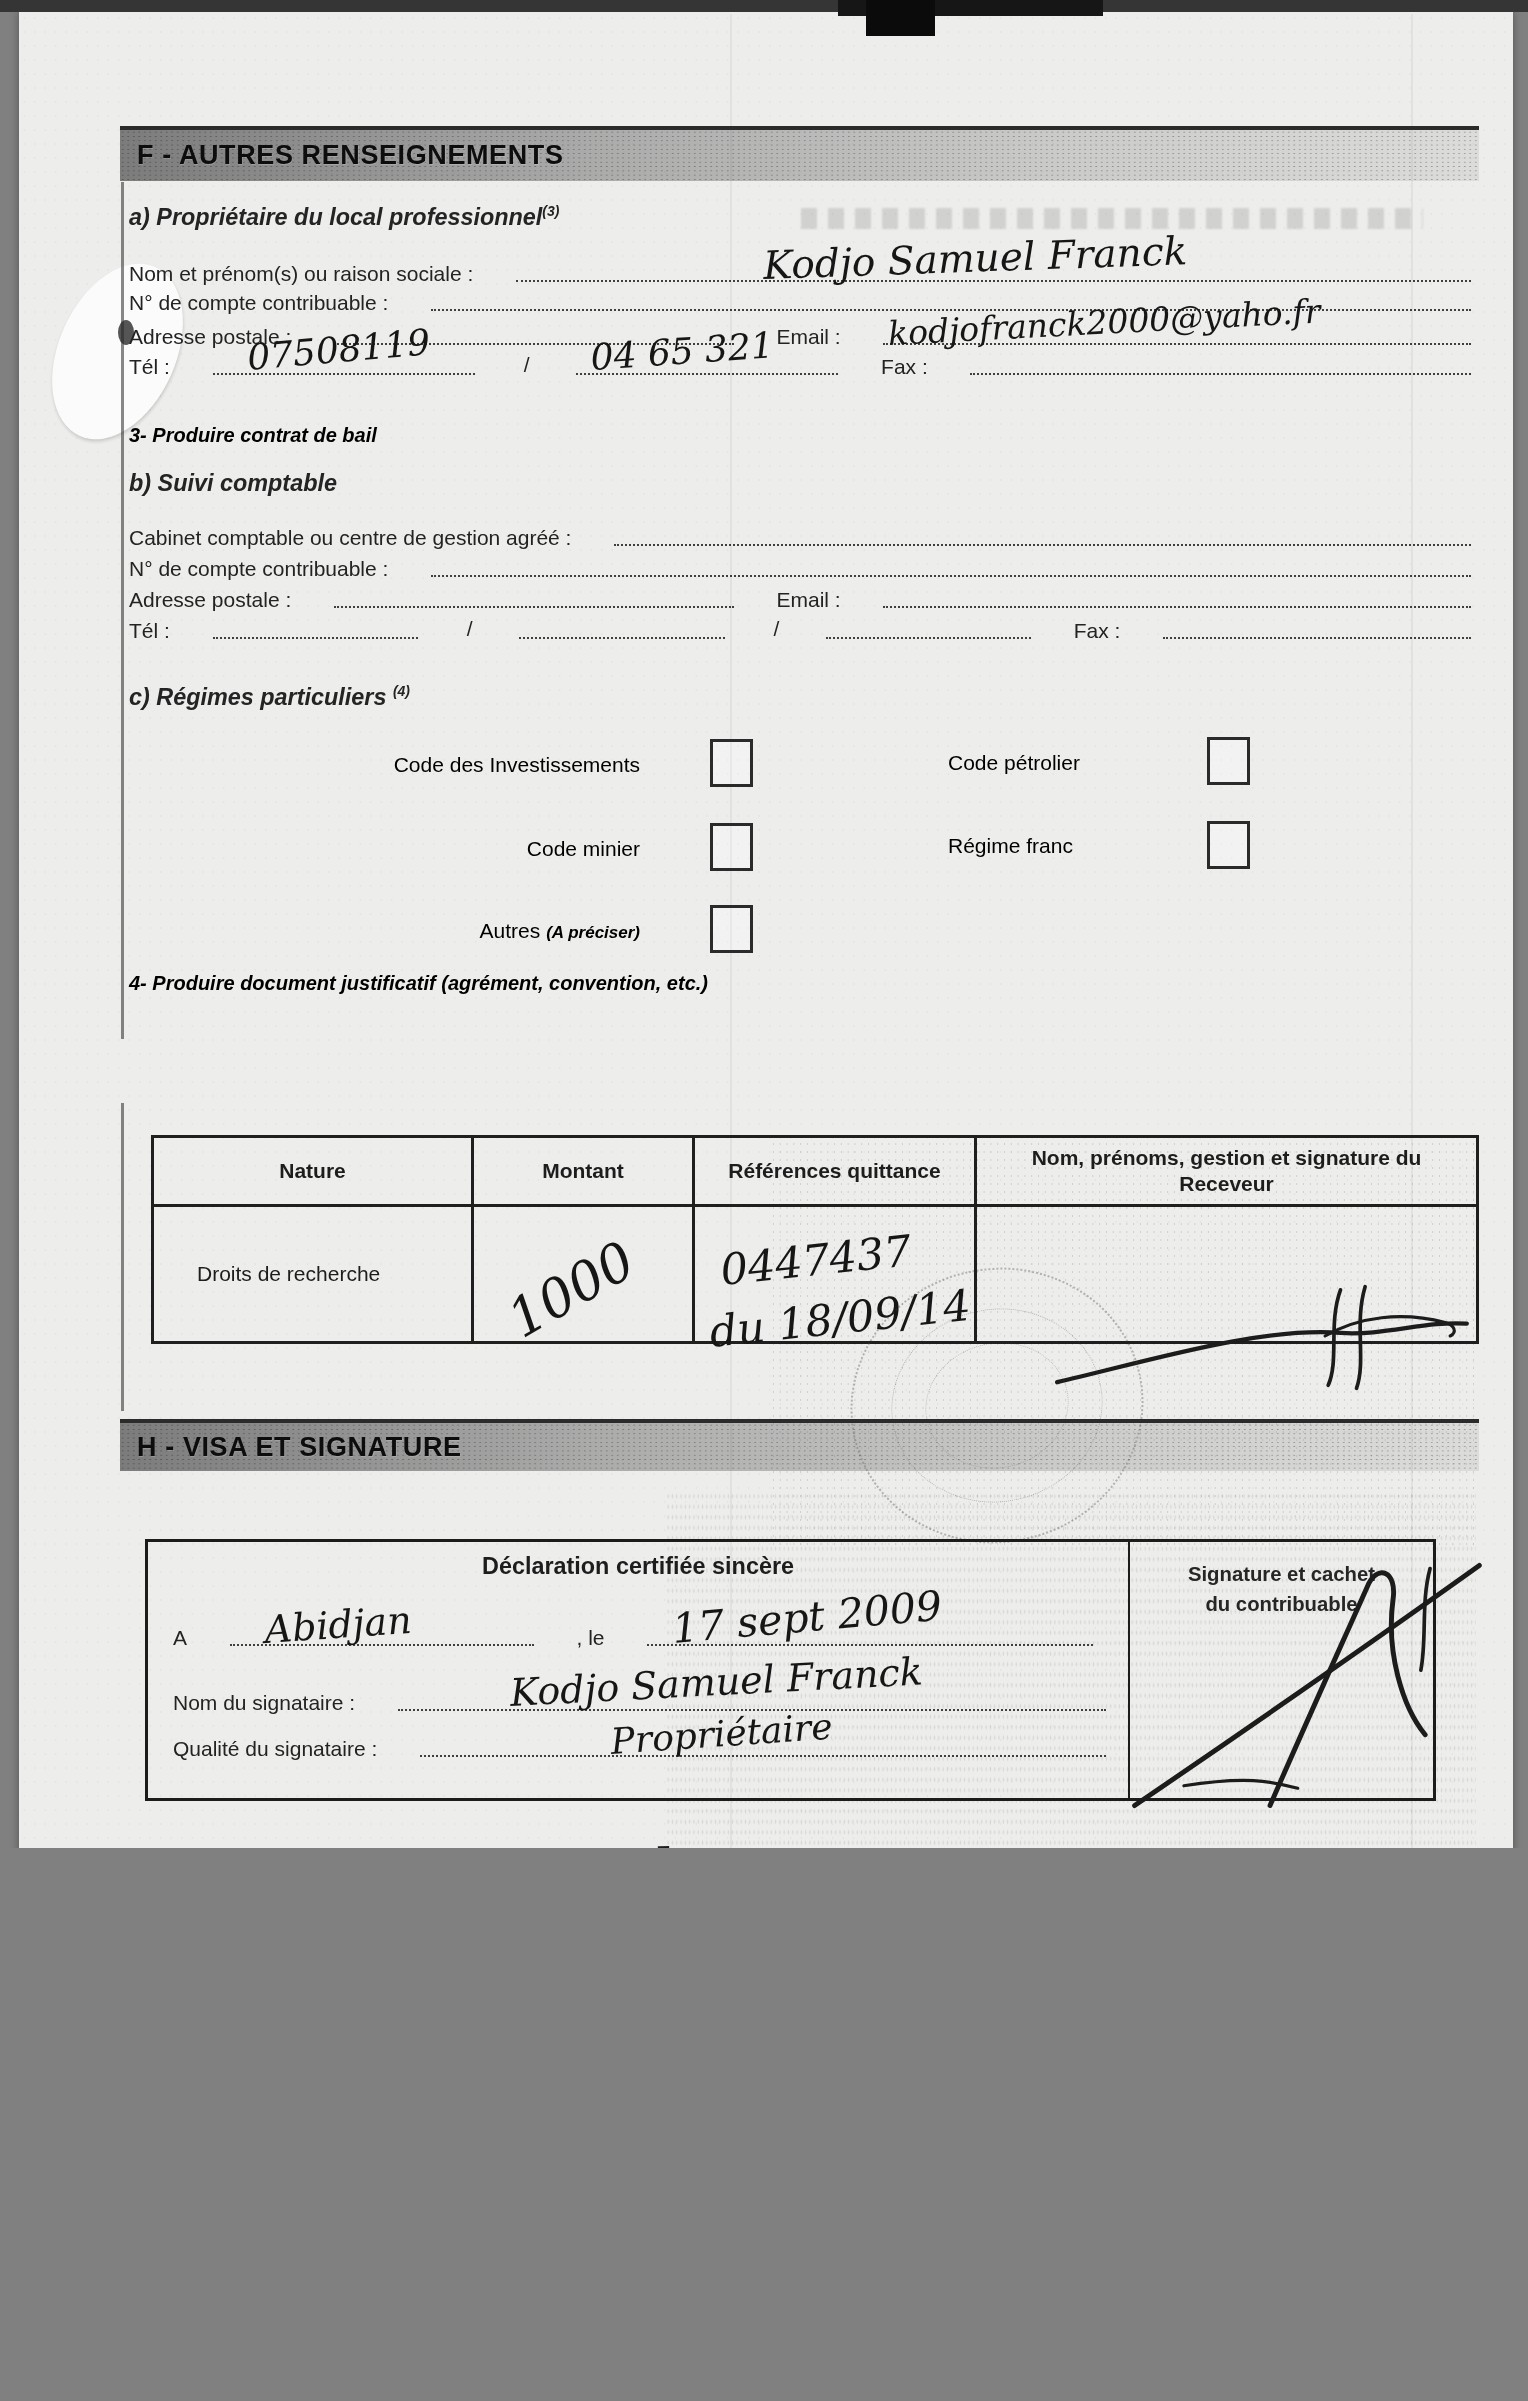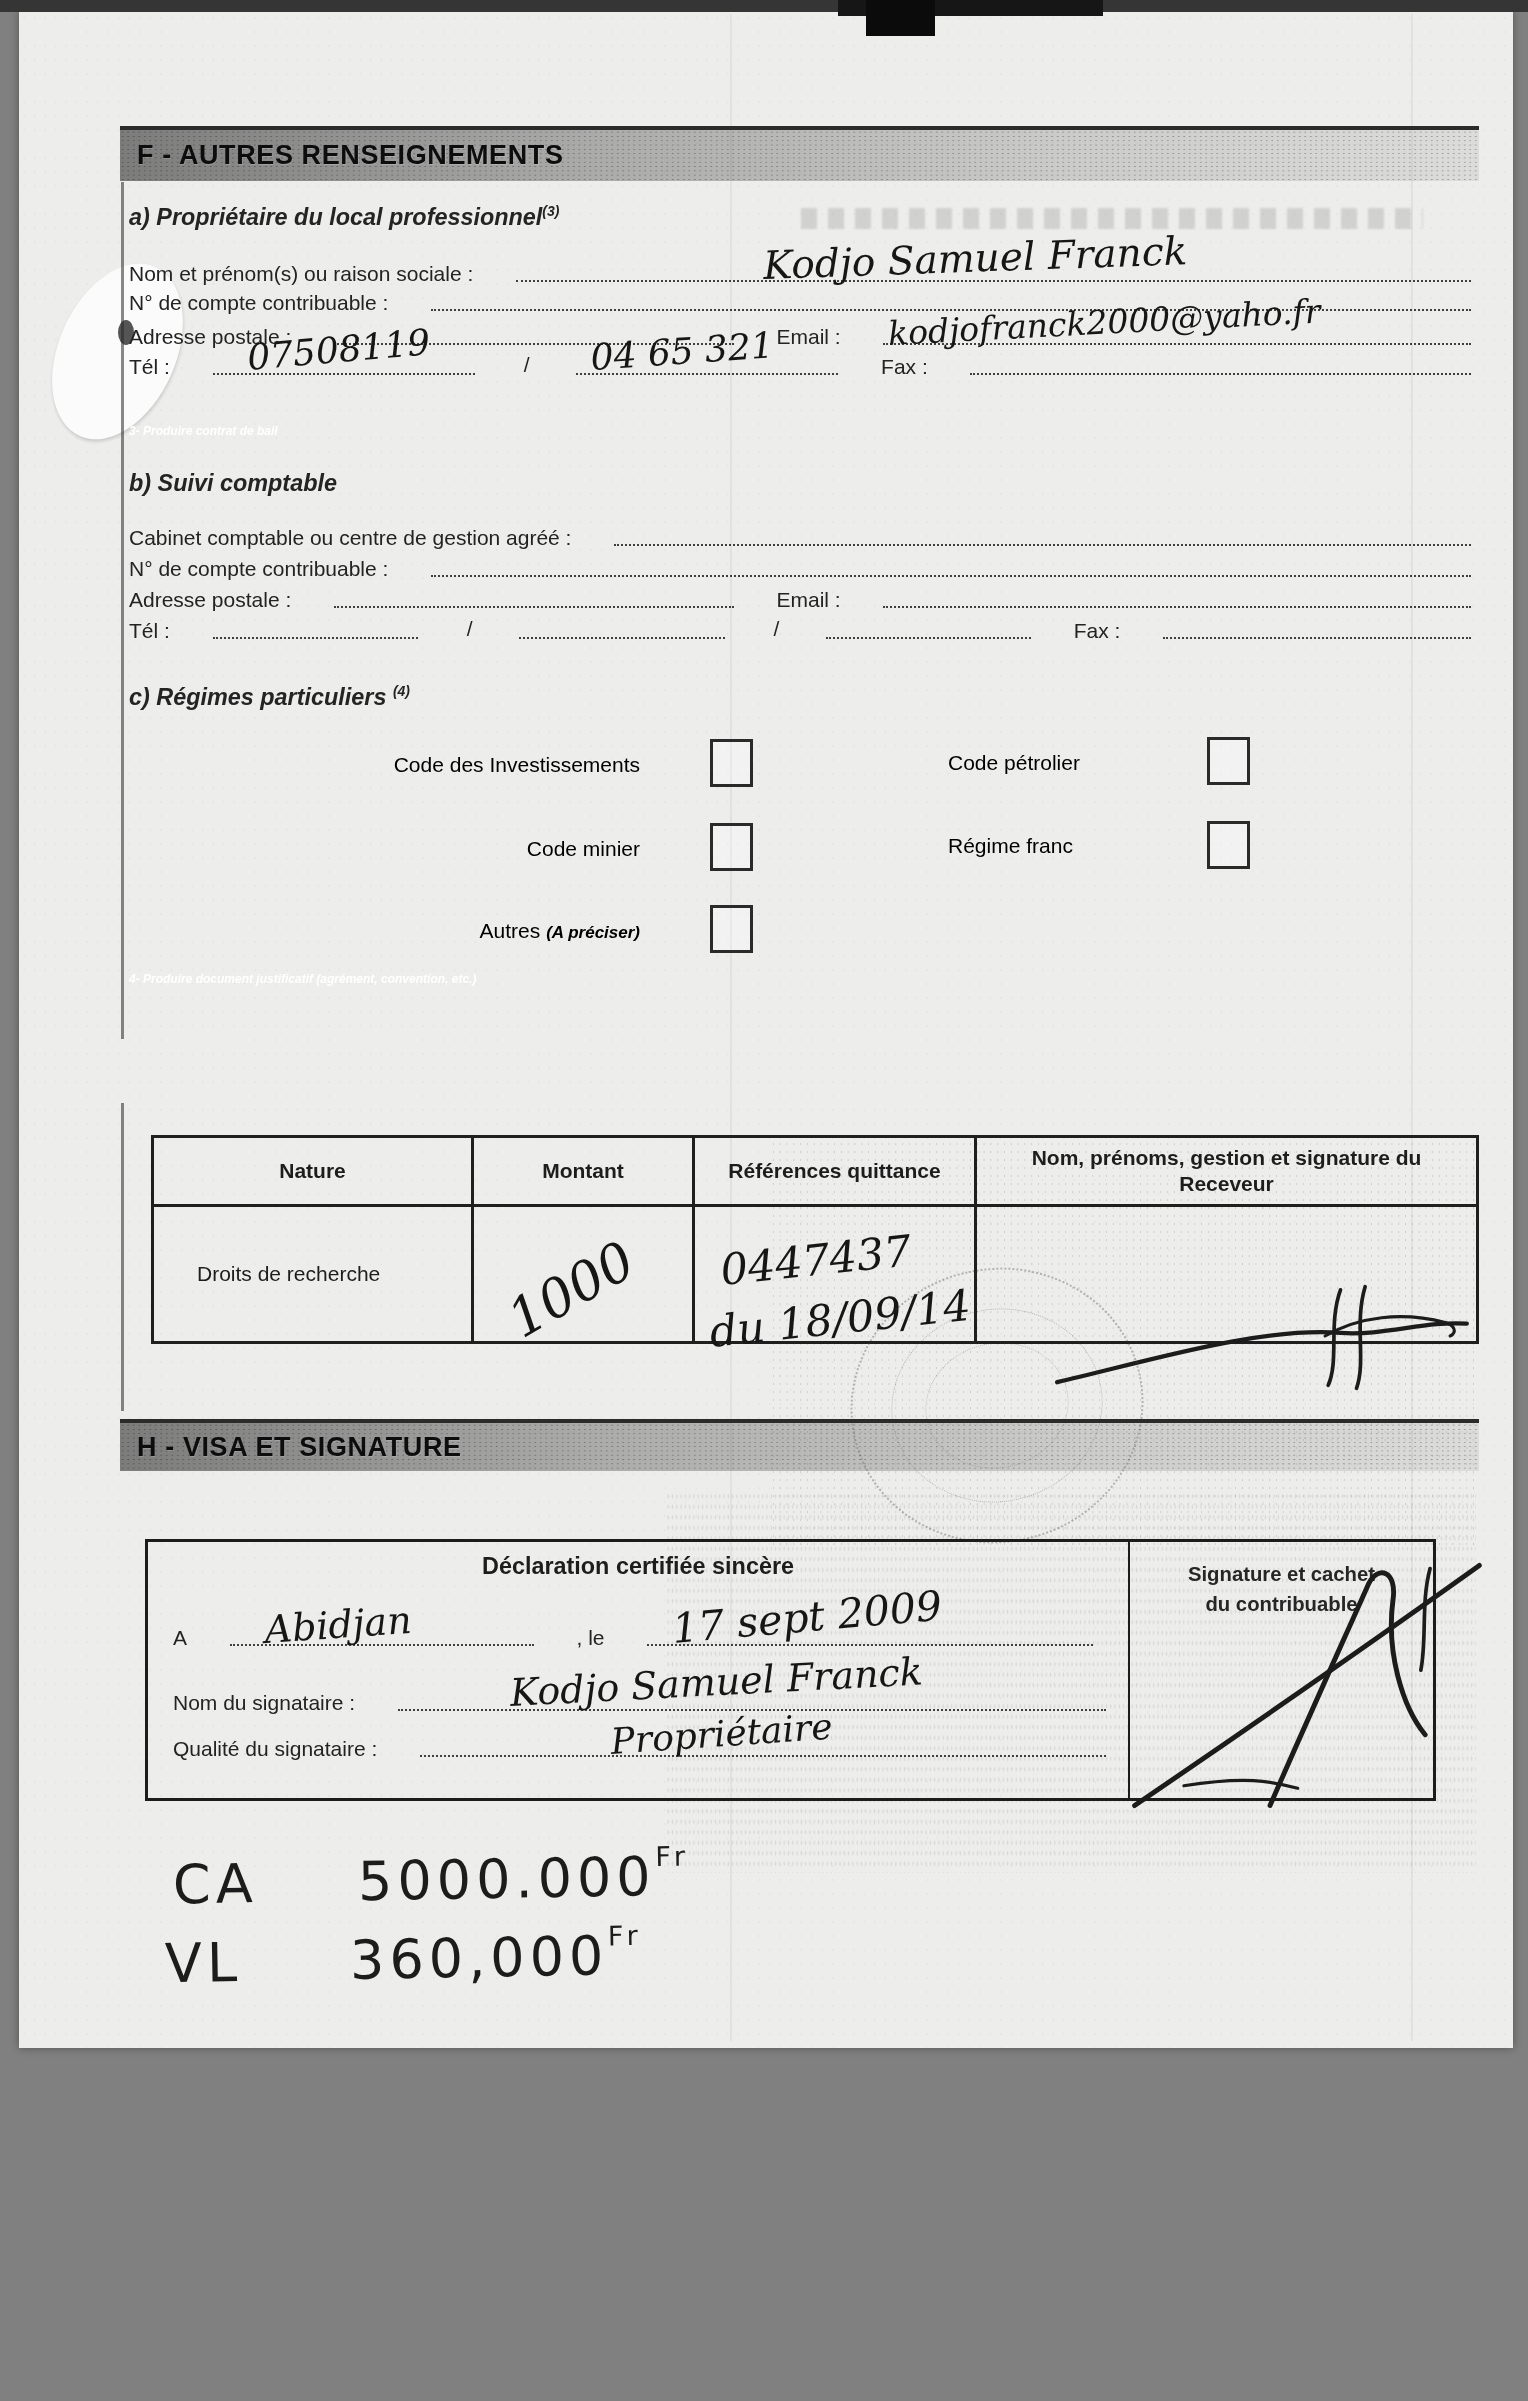--- a/index.html
+++ b/index.html
@@ -1,16 +1,16 @@
 <!DOCTYPE html>
 <html style="font-size:10px"><head>
 <meta charset="utf-8">
 <style>
   html,body{margin:0;padding:0;background:#808080;}
-  .page{position:relative;width:1528px;height:2401px;background:#808080;overflow:hidden;
+  .page{position:relative;width:1528px;height:1848px;background:#808080;overflow:hidden;
         font-family:"Liberation Sans", sans-serif;}
   .paper{position:absolute;left:18.5px;top:11px;width:1494px;height:2037px;background:#edeeec;
          background-image:radial-gradient(rgba(0,0,0,.05) 0.6px, transparent 0.9px);
          background-size:10.5px 14px;box-shadow:0 0 8.6px rgba(0,0,0,.35);}
   .edge-top{position:absolute;left:0;top:0;width:1528px;height:12.3px;background:#353535;}
   .edge-top-dark{position:absolute;left:838px;top:0;width:265px;height:16px;background:#161616;}
   .edge-top-black{position:absolute;left:866px;top:0;width:69px;height:36px;background:#0b0b0b;}
   .fold{position:absolute;top:13.6px;width:1.8px;height:2027px;background:rgba(0,0,0,.05);}
   .crease{position:absolute;left:59px;top:259px;width:117px;height:185px;border-radius:50%;
           background:#fdfdfd;transform:rotate(24deg);box-shadow:1.2px 1.8px 3.7px rgba(0,0,0,.18);opacity:.9;}
@@ -20,21 +20,21 @@
           background-image:radial-gradient(rgba(0,0,0,.30) 0.7px, transparent 1px),
             linear-gradient(90deg, rgba(30,30,30,.55), rgba(90,90,90,.45) 35%, rgba(140,140,140,.35) 70%, rgba(175,175,175,.28));
           background-size:5.5px 4.3px,100% 100%;
           color:#0d0d0d;font-weight:bold;font-size:27px;letter-spacing:0.6px;
           display:flex;align-items:center;padding-left:17px;
           text-shadow:0.6px 0.6px 0 rgba(255,255,255,.18);}
   .secedge{position:absolute;width:3.1px;background:rgba(40,40,40,.55);}
 
   .subhead{position:absolute;font-size:23.4px;font-weight:bold;font-style:italic;color:#242424;}
   .subhead sup{font-size:14px;font-weight:bold;}
-  .footnote{position:absolute;font-size:12px;font-weight:bold;font-style:italic;color:#ffffff;}
+  .footnote{position:absolute;font-size:20px;font-weight:bold;font-style:italic;color:#000000;}
   .smudge{position:absolute;height:21px;opacity:.18;
           background:repeating-linear-gradient(90deg,#555 0 16px,transparent 16px 27px);
           filter:blur(1.2px);}
 
   .frow{position:absolute;display:flex;align-items:flex-end;font-size:21px;color:#232323;gap:39px;}
   .flabel{white-space:nowrap;padding-right:2.5px;}
   .dots{flex:1;border-bottom:2.5px dotted #3f3f3f;position:relative;height:6.2px;margin:0 3.7px 4.3px 1.2px;}
   .sep{padding:0 6.2px 2.5px;}
   .hw{position:absolute;font-family:"DejaVu Serif", serif;font-style:italic;color:#161616;
       white-space:nowrap;transform:rotate(-2deg);transform-origin:left bottom;line-height:1;}

